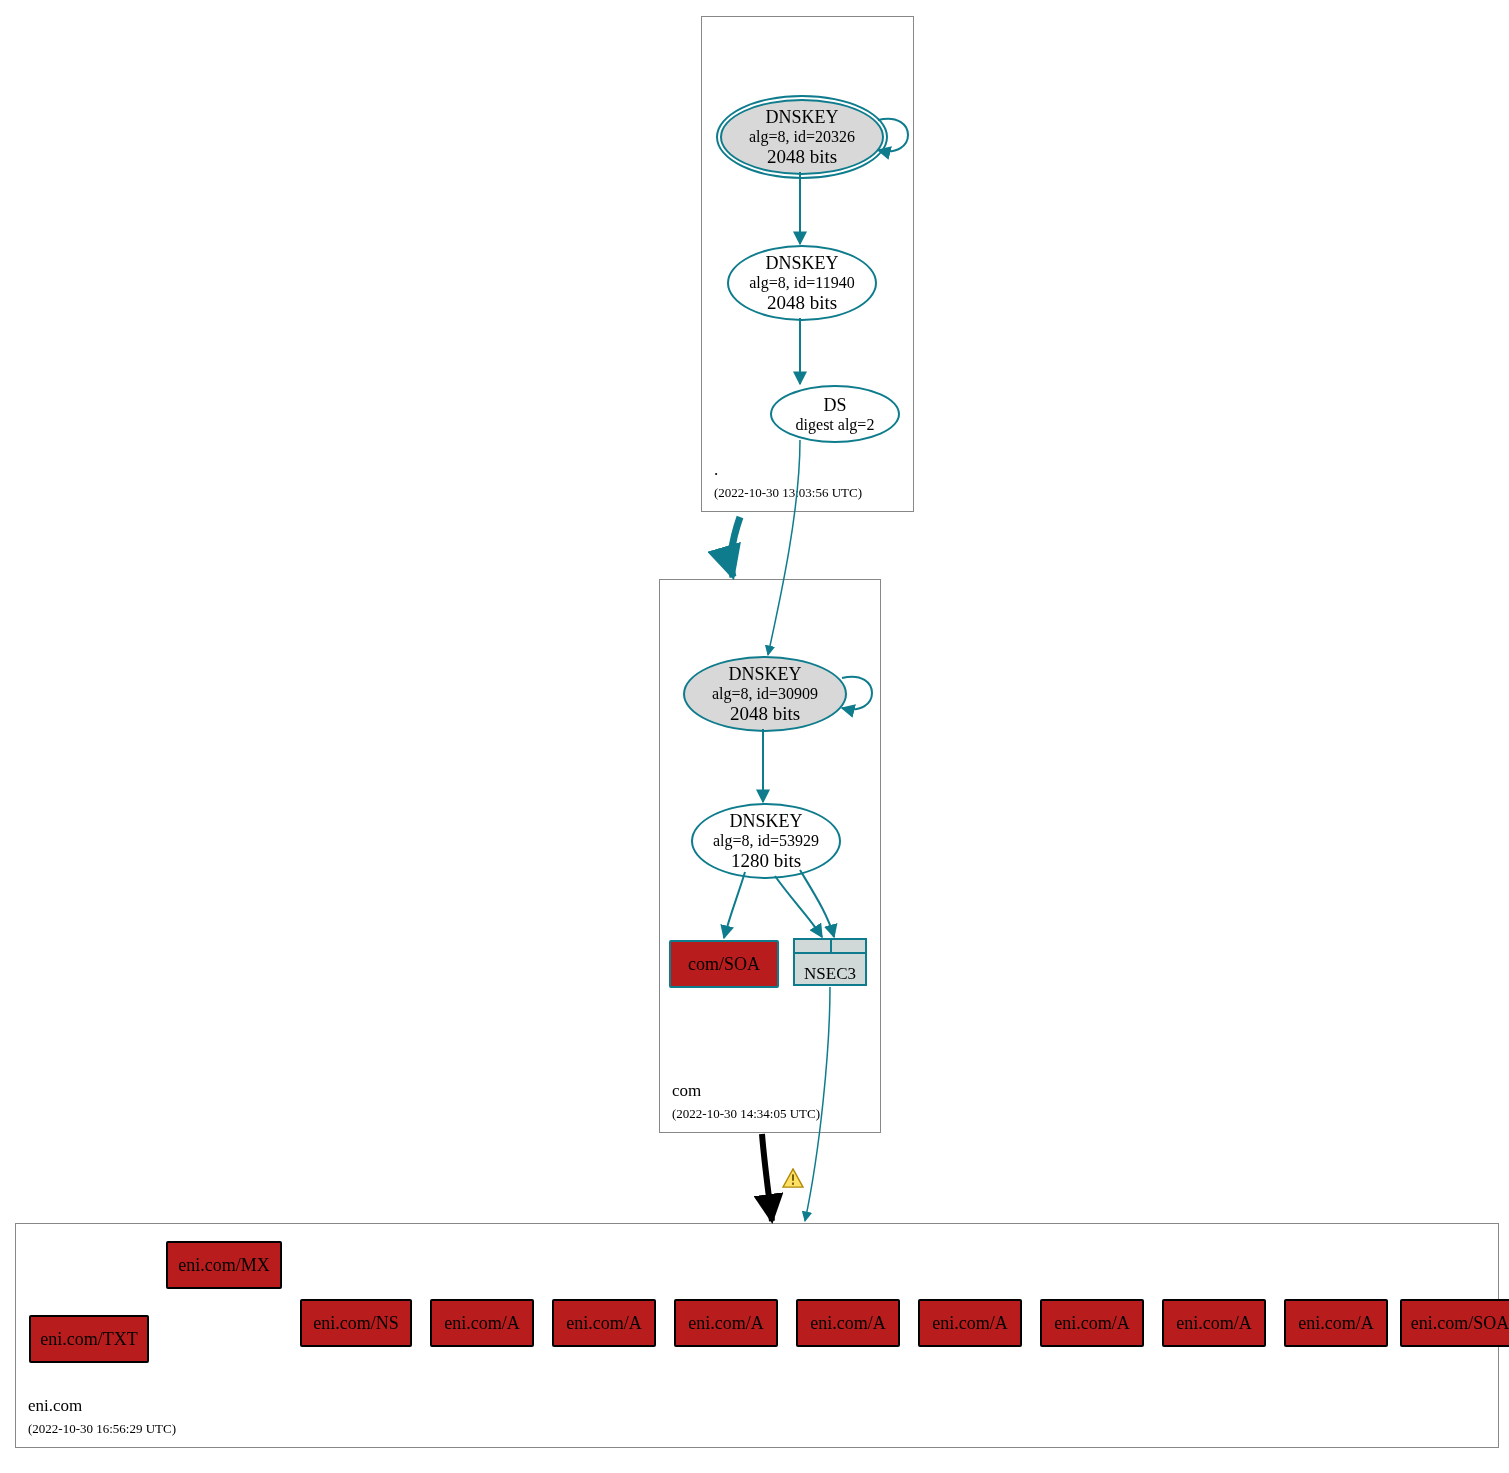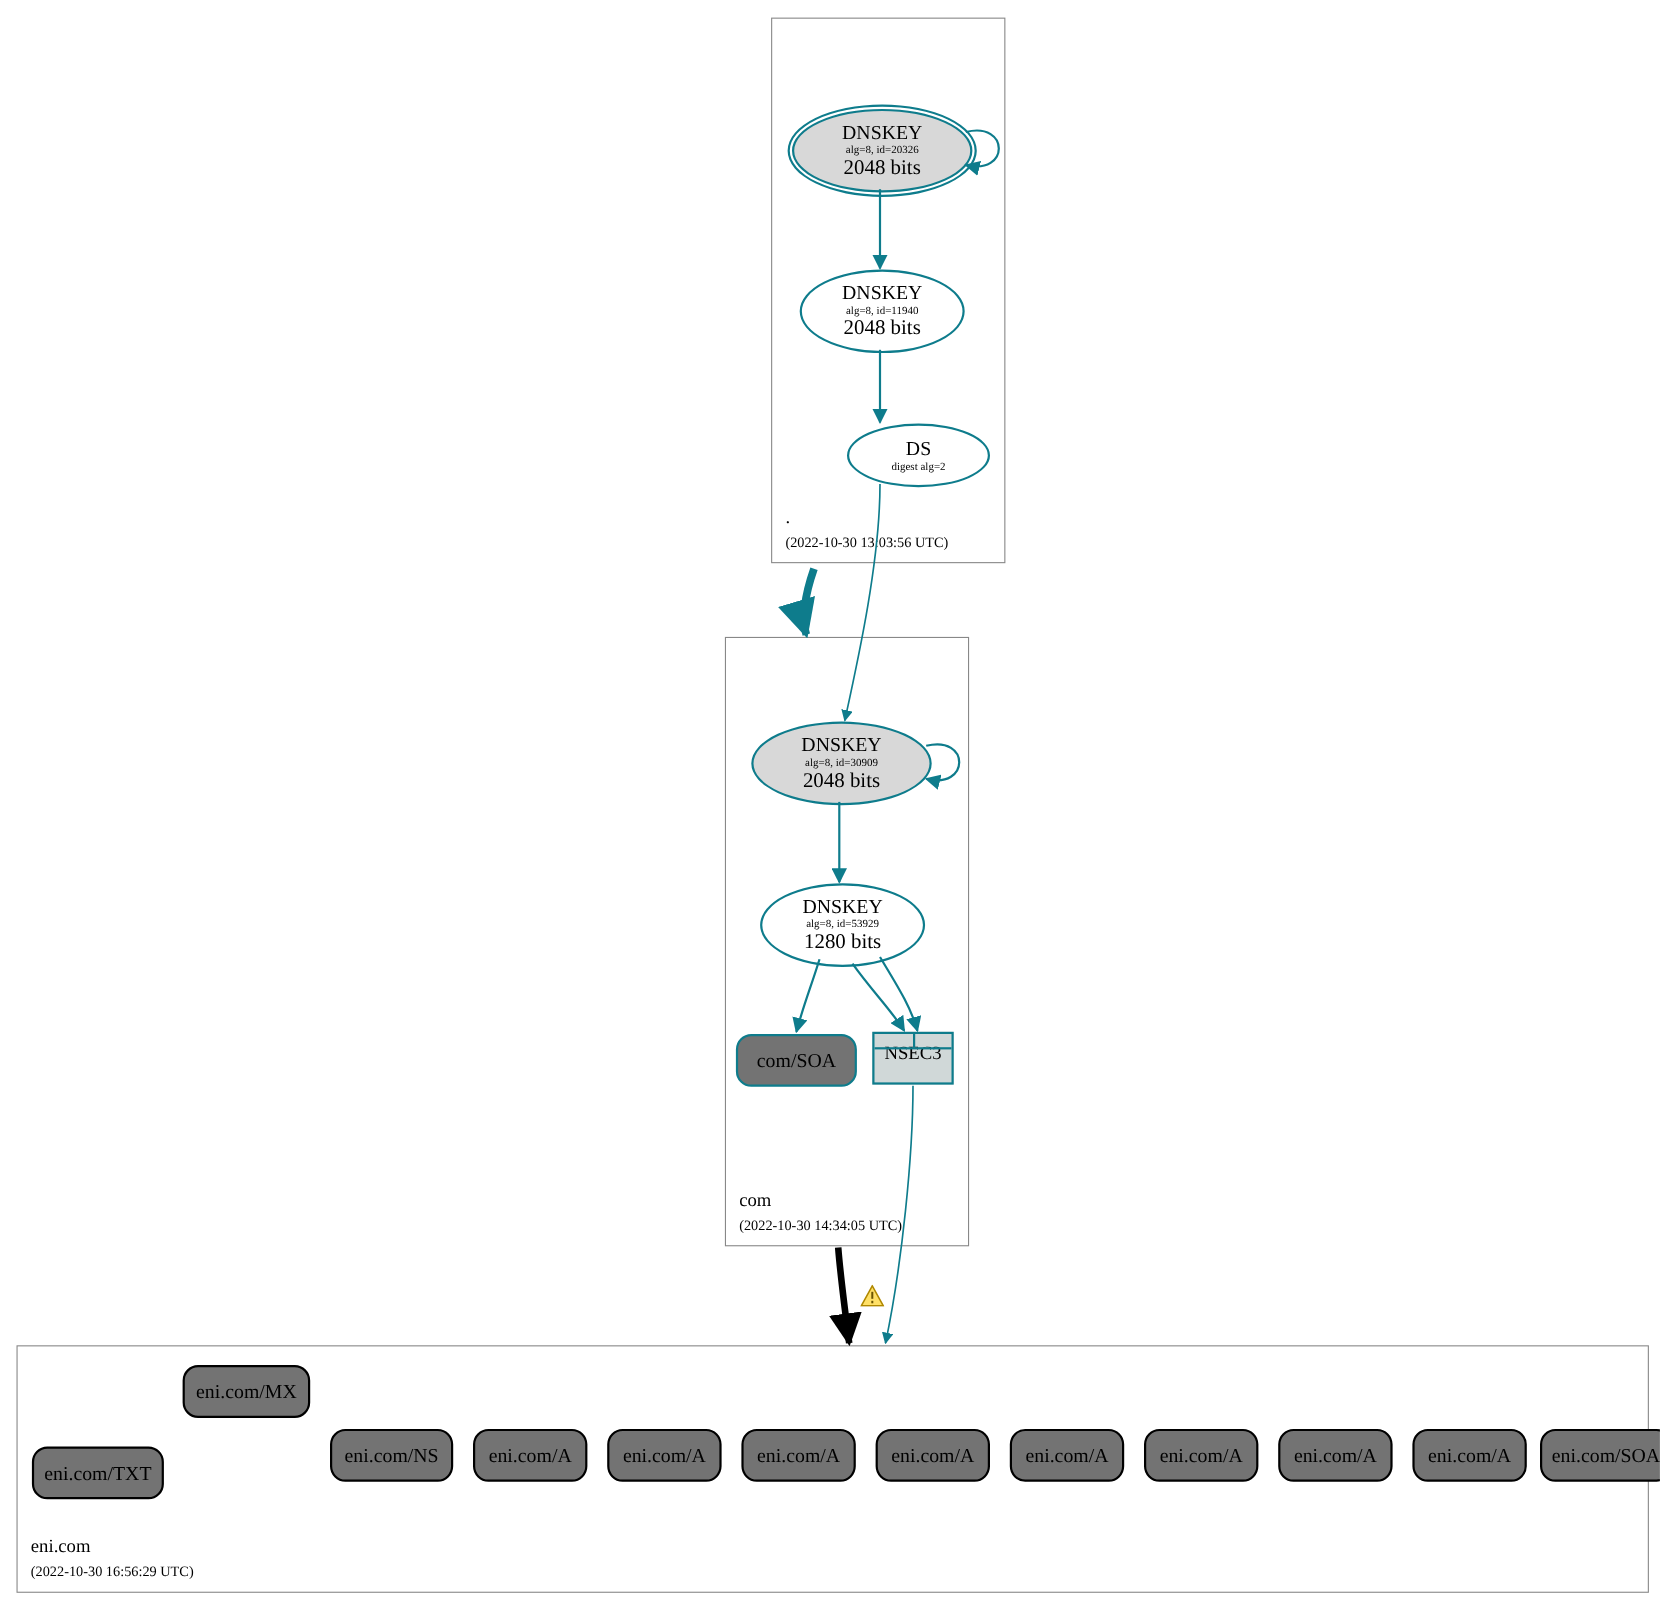--- a/index.html
+++ b/index.html
@@ -46,53 +46,53 @@
   }
   .double-ring::before {
     content: "";
     position: absolute;
     top: -6px; left: -6px; right: -6px; bottom: -6px;
     border: 2px solid #0e7c8c;
     border-radius: 50%;
   }
   .roundrect {
     border: 2px solid #0e7c8c;
-    border-radius: 14px;
-    background: #737373;
+    border-radius: 2px;
+    background: #b91c1c;
     display: flex;
     justify-content: center;
     align-items: center;
     font-size: 18px;
   }
   .roundrect.black {
     border-color: #000;
   }
   .nsec3-box {
     border: 2px solid #0e7c8c;
     background: #d0d8d8;
     font-size: 17px;
     display:flex; justify-content:center; align-items:flex-end;
-    padding-bottom:16px;
+    padding-bottom:0;
     box-sizing:border-box;
   }
   .nsec3-box::before {
     content:"";
     position:absolute;
     top:0; left:0; right:0; height:12px;
     border-bottom:2px solid #0e7c8c;
   }
   .nsec3-box::after {
     content:"";
     position:absolute;
     top:0; bottom:0; left:50%; width:2px;
     height:12px;
     background:#0e7c8c;
   }
   .title { font-size: 18px; }
-  .sub1 { font-size: 10px; }
+  .sub1 { font-size: 16px; }
   .sub2 { font-size: 19px; }
   svg.edges {
     position:absolute; top:0; left:0;
     pointer-events:none;
   }
   .warn-icon {
     position:absolute;
     width:22px; height:20px;
   }
 </style>

